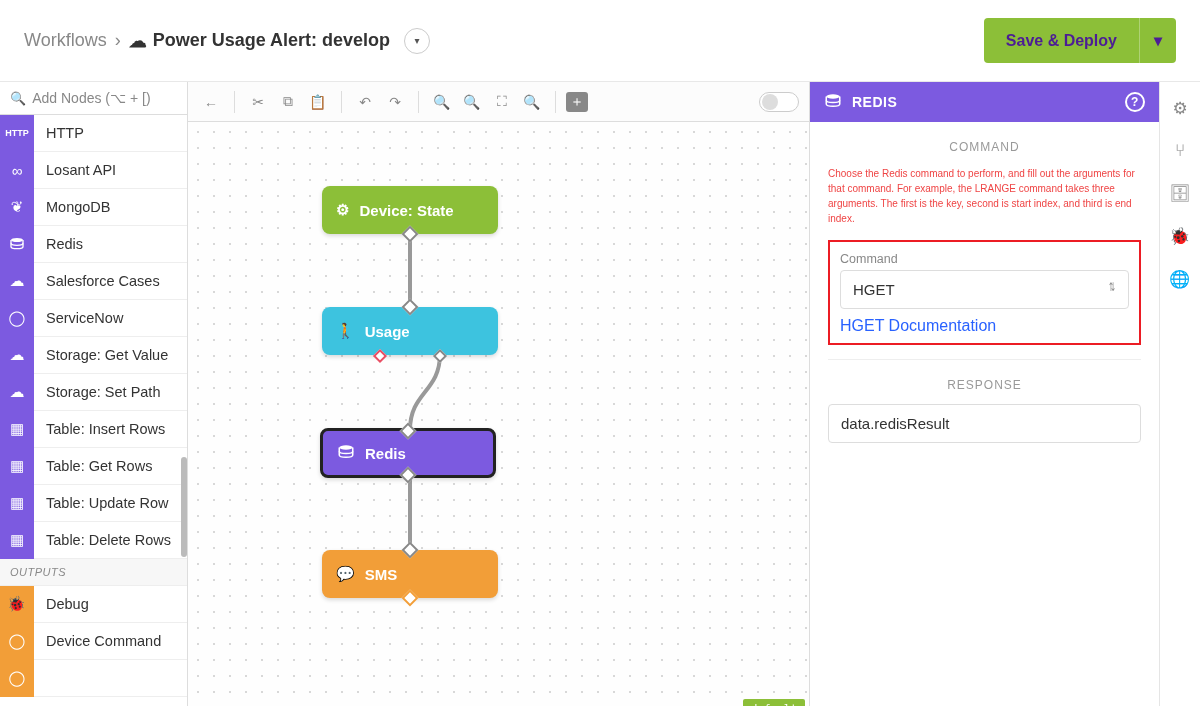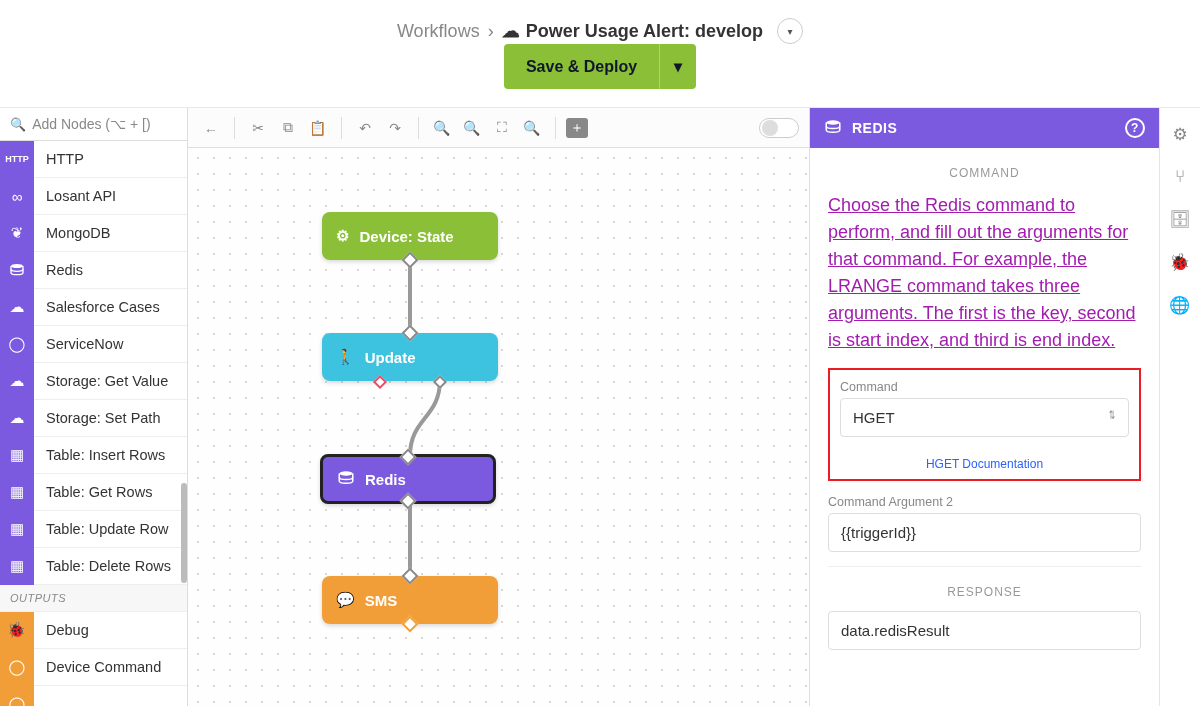--- a/index.html
+++ b/index.html
@@ -1,25 +1,25 @@
 <!DOCTYPE html>
 <html><head>
 <meta charset="utf-8">
 <style>
   * { box-sizing: border-box; margin: 0; padding: 0; }
   body { font-family: "Helvetica Neue", Helvetica, Arial, sans-serif; font-size: 14px; color: #444; background: #fff; }
   
-  .header { display: flex; align-items: center; padding: 18px 24px; border-bottom: 1px solid #e8e8e8; flex-direction: column; }
+  .header { display: flex; align-items: center; padding: 18px 24px; border-bottom: 1px solid #e8e8e8; }
   .breadcrumb { display: flex; align-items: center; gap: 8px; font-size: 18px; color: #888; }
   .breadcrumb .title { color: #333; font-weight: 600; display: flex; align-items: center; gap: 6px; }
   .cloud-icon { font-size: 18px; }
   .dropdown-circle { width: 26px; height: 26px; border: 1px solid #ccc; border-radius: 50%; display: flex; align-items: center; justify-content: center; margin-left: 6px; font-size: 10px; color: #555; cursor: pointer; }
   .header-spacer { flex: 1; }
   .save-deploy { display: flex; }
-  .save-deploy button { background: #8cbf38; color: #0f172a; border: none; padding: 13px 22px; font-size: 16px; font-weight: 600; cursor: pointer; }
+  .save-deploy button { background: #8cbf38; color: #4c1d95; border: none; padding: 13px 22px; font-size: 16px; font-weight: 600; cursor: pointer; }
   .save-deploy button:first-child { border-radius: 4px 0 0 4px; }
   .save-deploy button:last-child { border-radius: 0 4px 4px 0; border-left: 1px solid rgba(255,255,255,0.3); padding: 13px 14px; }
   
   .main { display: flex; height: 640px; }
   
   .sidebar { width: 188px; border-right: 1px solid #ddd; display: flex; flex-direction: column; overflow: hidden; position: relative; }
   .search-nodes { display: flex; align-items: center; padding: 8px 10px; border-bottom: 1px solid #ddd; color: #888; }
   .search-nodes .icon { margin-right: 6px; font-size: 13px; }
   .search-nodes span.txt { font-size: 14px; color: #888; }
   .node-list { flex: 1; overflow-y: auto; position: relative; }
@@ -57,28 +57,28 @@
   .canvas svg.wires { position: absolute; inset: 0; width: 100%; height: 100%; pointer-events: none; }
   .wires path { stroke: #999; stroke-width: 4; fill: none; }
   .default-tag { position: absolute; bottom: 4px; right: 4px; background: #8cbf38; color: #fff; font-size: 11px; padding: 3px 8px; border-radius: 2px; font-family: monospace; }
 
   .panel { width: 350px; display: flex; flex-direction: column; border-right: 1px solid #e5e5e5; }
   .panel-header { background: #7c5ae0; color: #fff; height: 40px; display: flex; align-items: center; padding: 0 14px; font-weight: 700; font-size: 14px; letter-spacing: 0.5px; }
   .panel-header .spacer { flex: 1; }
   .panel-header .help { width: 20px; height: 20px; border: 2px solid #fff; border-radius: 50%; display: flex; align-items: center; justify-content: center; font-size: 12px; }
   .panel-body { flex: 1; overflow-y: auto; padding: 18px; }
   .section-label { text-align: center; color: #999; font-size: 12px; letter-spacing: 1px; margin-bottom: 12px; }
-  .panel-body p { color: #a21caf; font-size: 18px; line-height: 1.5; margin-bottom: 14px; text-decoration: underline; }
+  .panel-body p { color: #ef4444; font-size: 10px; line-height: 1.5; margin-bottom: 14px; }
   .highlight-box { border: 2px solid #ec1c24; padding: 10px 10px 8px; margin-bottom: 14px; }
   .field-label { color: #888; font-size: 12.5px; margin-bottom: 4px; }
   .select-wrap { position: relative; }
   .select-wrap select, .input-wrap input { width: 100%; padding: 10px 12px; border: 1.5px solid #ddd; border-radius: 4px; font-size: 15px; background: #fff; color:#333; font-family: inherit; }
   .select-wrap::after { content: "⇅"; position: absolute; right: 12px; top: 10px; color: #888; font-size: 12px; transform: scaleX(0.6); }
   select { appearance: none; }
-  .doc-link { text-align: center; color: #2962ff; font-size: 12px; margin-top: 20px; cursor: pointer; }
+  .doc-link { text-align: left; color: #2962ff; font-size: 16px; margin-top: 8px; cursor: pointer; }
   .input-wrap { margin-bottom: 14px; }
   hr.sep { border: none; border-top: 1px solid #eee; margin: 10px 0 18px; }
   
   .right-rail { width: 40px; background: #fff; display: flex; flex-direction: column; align-items: center; padding-top: 16px; gap: 22px; }
   .right-rail .rail-icon { color: #888; font-size: 17px; cursor: pointer; }
   
   .ni-svg { width: 18px; height: 18px; }
 </style>
 </head>
 <body>
@@ -208,21 +208,21 @@
         <path d="M 252 232 C 252 270, 222 270, 222 308"></path>
         <path d="M 222 355 L 222 428"></path>
       </svg>
       <div class="node-block nb-device" style="left:134px;top:64px;">
         <span>⚙</span>
         <span>Device: State</span>
         <div class="port bottom"></div>
       </div>
       <div class="node-block nb-latch" style="left:134px;top:185px;">
         <span>🚶</span>
-        <span>Update</span>
+        <span>Usage</span>
         <div class="port top"></div>
         <div class="port bottom small port-red" style="left:33%;"></div>
         <div class="port bottom small" style="left:67%;"></div>
       </div>
       <div class="node-block nb-redis" style="left:132px;top:306px;height:50px;">
         <span>
           <svg class="ni-svg" viewBox="0 0 24 24" fill="#fff">
               <ellipse cx="12" cy="6" rx="9" ry="3"></ellipse>
               <path d="M3 6v5c0 1.7 4 3 9 3s9-1.3 9-3V6" fill="none" stroke="#fff" stroke-width="2"></path>
               <path d="M3 11v5c0 1.7 4 3 9 3s9-1.3 9-3v-5" fill="none" stroke="#fff" stroke-width="2"></path>
@@ -265,24 +265,20 @@
         <div class="select-wrap">
           <select>
             <option>HGET</option>
           </select>
         </div>
         <div class="doc-link">HGET Documentation</div>
       </div>
 
       <div class="input-wrap">
       </div>
-      <div class="input-wrap">
-        <div class="field-label">Command Argument 2</div>
-        <input type="text" value="{{triggerId}}" style="">
-      </div>
 
       <hr class="sep">
       <div class="section-label">RESPONSE</div>
       <div class="input-wrap">
         <input type="text" value="data.redisResult" style="">
       </div>
 
     </div>
   </div>
 

